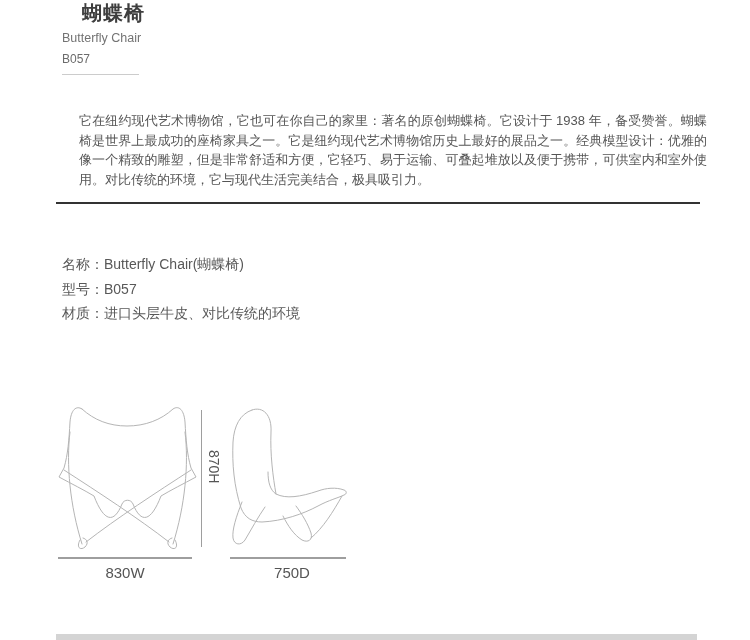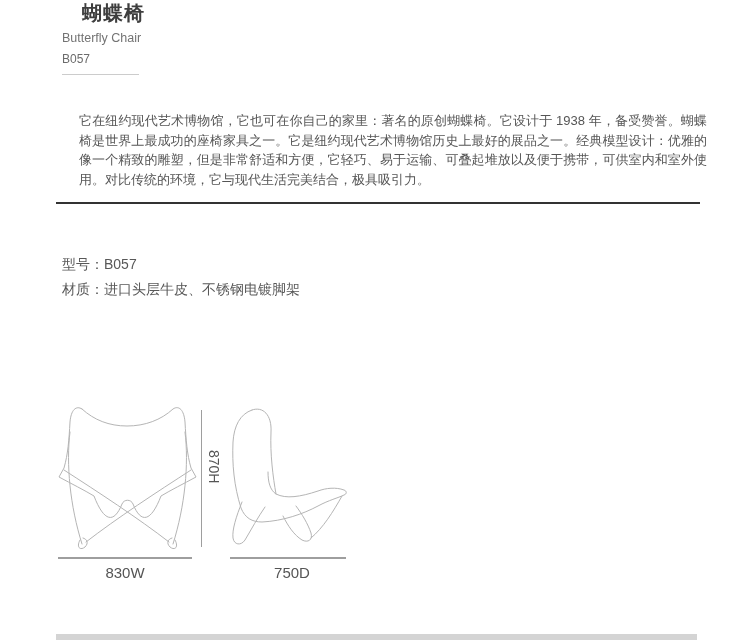--- a/index.html
+++ b/index.html
@@ -115,22 +115,23 @@
   <h1 class="page-title">蝴蝶椅</h1>
   <div class="subtitle-en">Butterfly Chair</div>
   <div class="model-no">B057</div>
   <div class="title-underline"></div>
 
   <p class="description">它在纽约现代艺术博物馆，它也可在你自己的家里：著名的原创蝴蝶椅。它设计于 1938 年，备受赞誉。蝴蝶椅是世界上最成功的座椅家具之一。它是纽约现代艺术博物馆历史上最好的展品之一。经典模型设计：优雅的像一个精致的雕塑，但是非常舒适和方便，它轻巧、易于运输、可叠起堆放以及便于携带，可供室内和室外使用。对比传统的环境，它与现代生活完美结合，极具吸引力。</p>
 
   <div class="section-divider"></div>
 
   <div class="spec-list">
+    <div class="spec-line">名称：Butterfly Chair(蝴蝶椅)</div>
     <div class="spec-line">型号：B057</div>
-    <div class="spec-line">材质：进口头层牛皮、不锈钢电镀脚架</div>
+    <div class="spec-line">材质：进口头层牛皮、对比传统的环境</div>
   </div>
 
   <div class="drawing-area">
 
     <svg class="chair-svg front-view" width="144" height="152" viewBox="0 0 144 152" xmlns="http://www.w3.org/2000/svg">
       <path class="sketch" d="M26,7 C20,3 15,8 14,20 C13,38 12,52 8,66 L3,75
         C16,82 28,88 38,94
         C48,120 58,122 66,102
         C68,97 75,97 77,102
         C85,122 95,120 105,94

